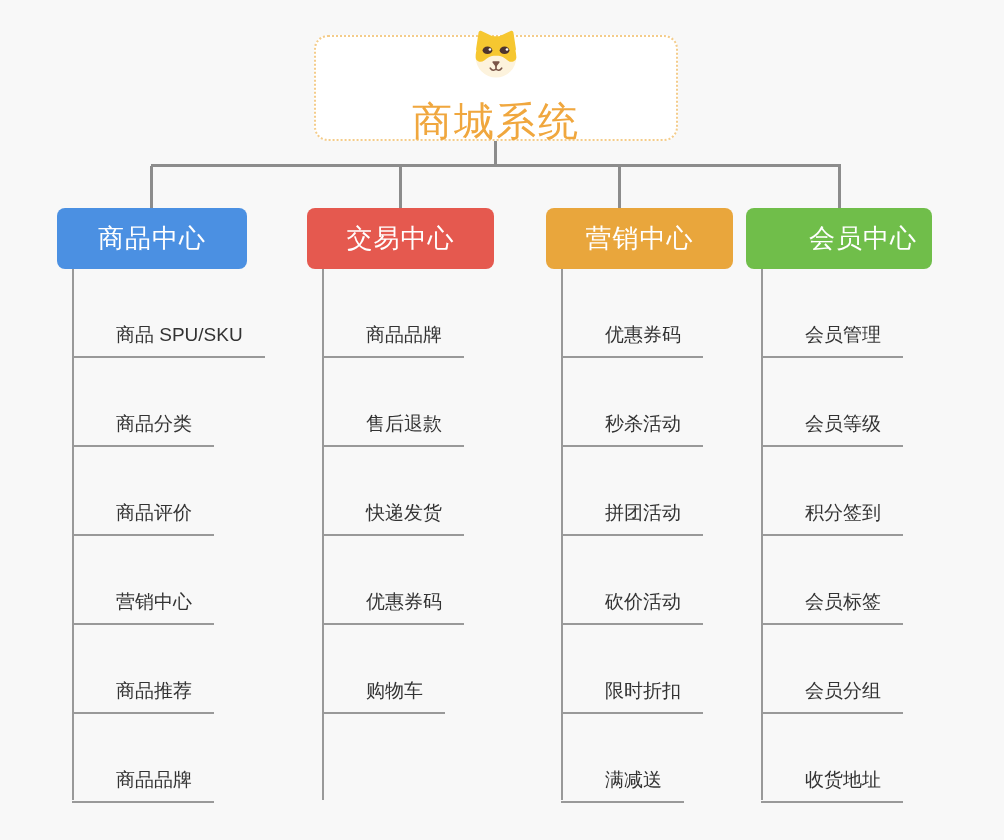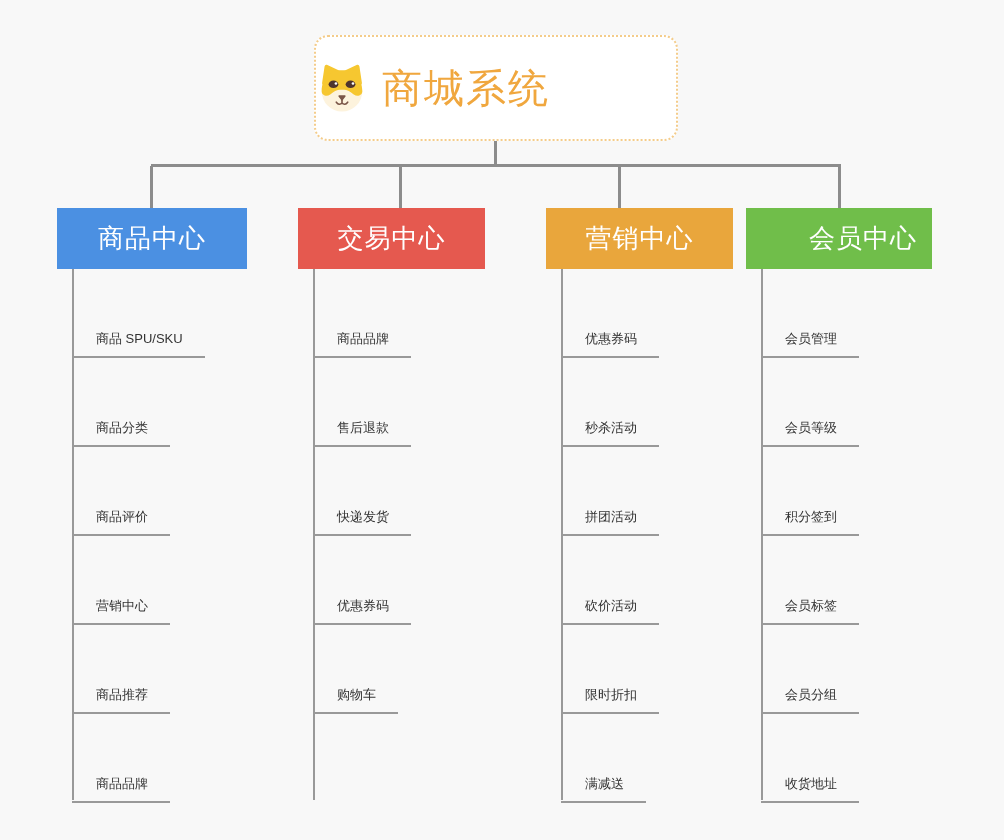--- a/index.html
+++ b/index.html
@@ -22,22 +22,23 @@
     left: 314px;
     top: 35px;
     width: 364px;
     height: 106px;
     box-sizing: border-box;
     background: #ffffff;
     border: 2px dotted #f4cc8a;
     border-radius: 14px;
     display: flex;
     align-items: center;
-    justify-content: flex-start;
+    justify-content: center;
     gap: 14px;
+    flex-direction: column;
   }
   .root-icon { width: 52px; height: 52px; display: inline-block; }
   .root-icon svg { width: 52px; height: 52px; display: block; }
   .root-label {
     color: #f0a73e;
     font-size: 40px;
     letter-spacing: 2px;
     white-space: nowrap;
   }
 
@@ -47,21 +48,21 @@
   .conn-bus         { left: 151px; top: 164px; width: 690px; height: 3px; }
   .conn-stub-1      { left: 150px; top: 166px; width: 3px;  height: 42px; }
   .conn-stub-2      { left: 399px; top: 166px; width: 3px;  height: 42px; }
   .conn-stub-3      { left: 618px; top: 166px; width: 3px;  height: 42px; }
   .conn-stub-4      { left: 838px; top: 166px; width: 3px;  height: 42px; }
 
   
   .branch-column { position: absolute; top: 208px; }
   .branch-box {
     height: 61px;
-    border-radius: 0;
+    border-radius: 8px;
     color: #ffffff;
     font-size: 26px;
     letter-spacing: 1px;
     line-height: 61px;
     text-align: center;
     white-space: nowrap;
   }
   .children { position: relative; }
   .trunk {
     position: absolute;
@@ -73,23 +74,23 @@
   }
   .child-item {
     height: 89px;
     display: flex;
     align-items: flex-end;
   }
   .child-item:first-child { height: 86px; }
   .child-label {
     display: inline-block;
     margin-left: 15px;
-    padding: 0 22px 8px 24px;
+    padding: 0 22px 8px 44px;
     border-bottom: 2px solid #999999;
-    font-size: 13px;
+    font-size: 19px;
     color: #333333;
     white-space: nowrap;
   }
 </style>
 </head>
 <body>
 
 <div class="canvas">
 
   <div class="root-node">
@@ -135,21 +136,21 @@
         </div>
       <div class="child-item">
           <span class="child-label">商品推荐</span>
         </div>
       <div class="child-item">
           <span class="child-label">商品品牌</span>
         </div>
     </div>
   </div>
 
-  <div class="branch-column" style="left:298px;width:187px;">
+  <div class="branch-column" style="left:307px;width:187px;">
     <div class="branch-box" style="background: rgb(229, 89, 79);">交易中心</div>
     <div class="children">
       <div class="trunk"></div>
       <div class="child-item">
           <span class="child-label">商品品牌</span>
         </div>
       <div class="child-item">
           <span class="child-label">售后退款</span>
         </div>
       <div class="child-item">

